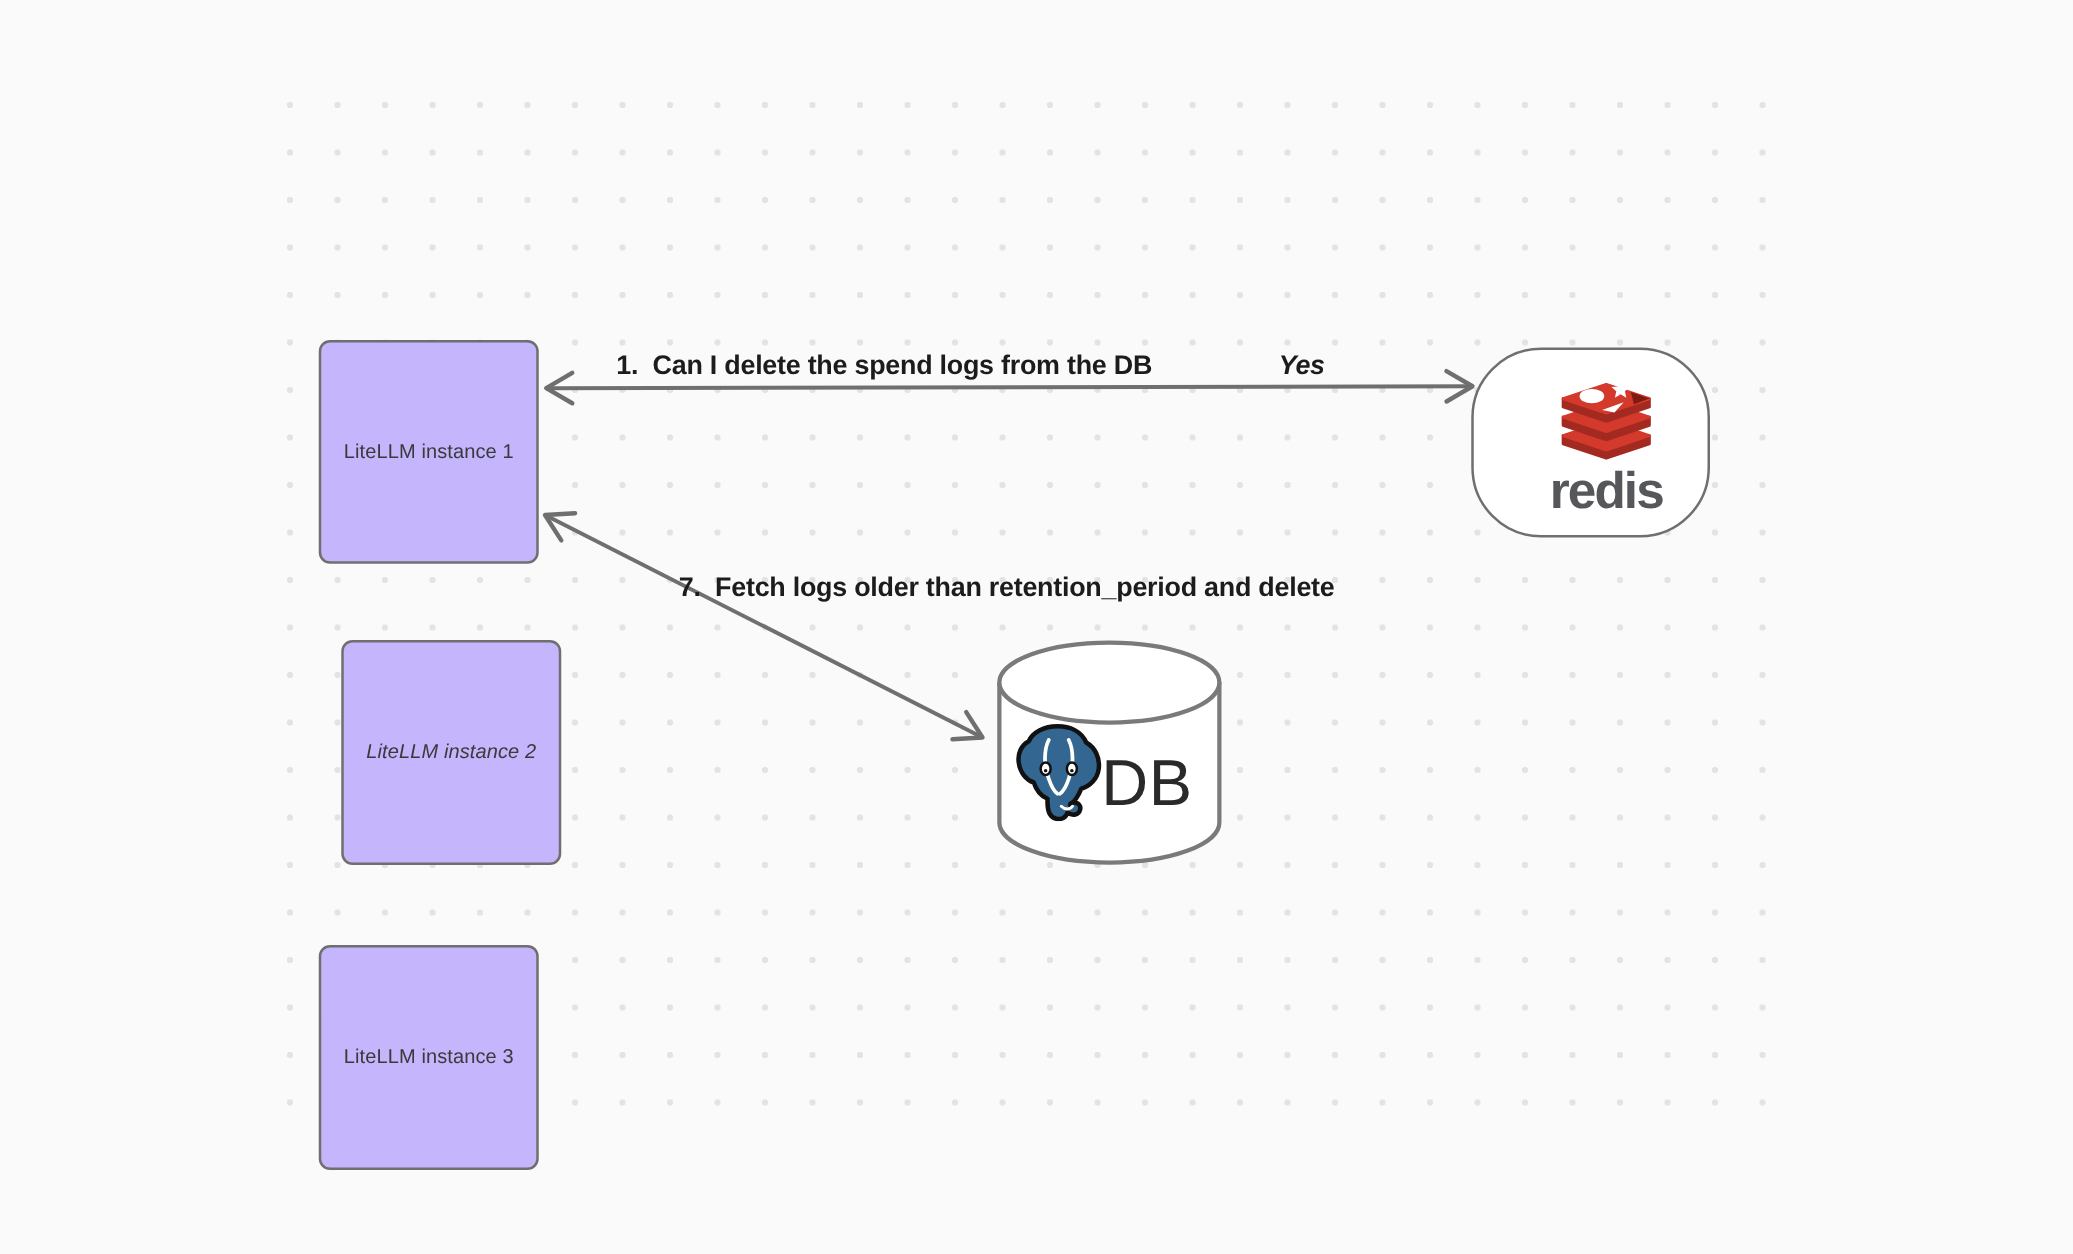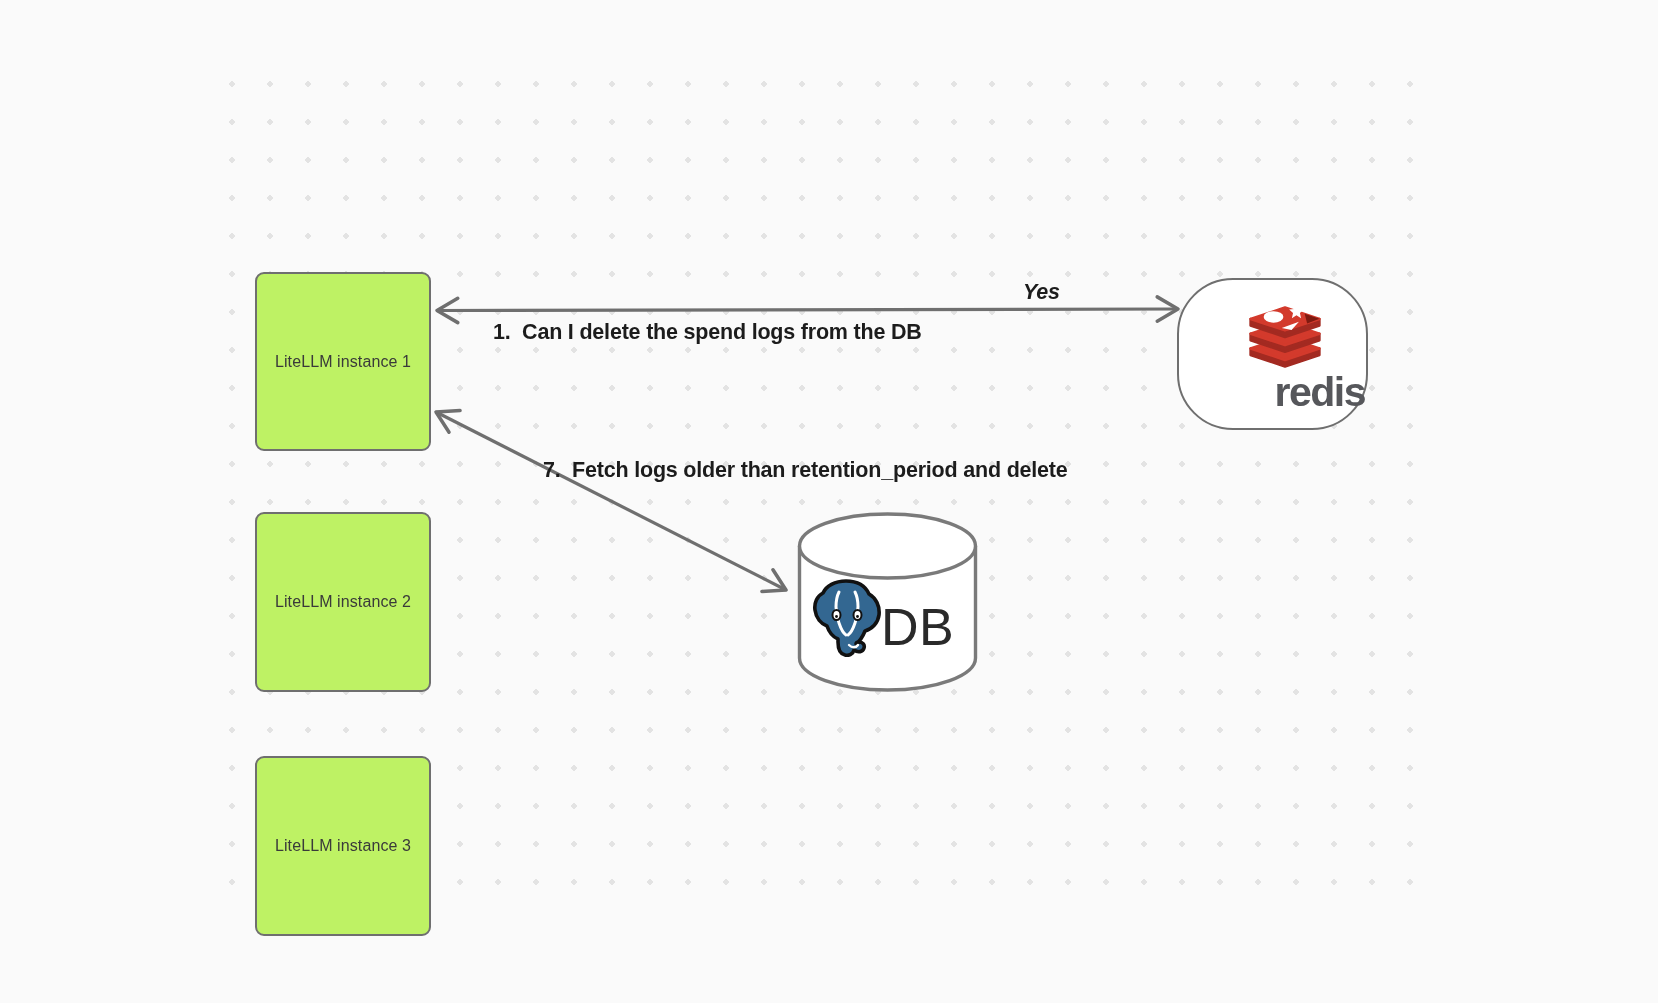--- a/index.html
+++ b/index.html
@@ -9,52 +9,52 @@
     font-family:"Liberation Sans","DejaVu Sans",sans-serif;
   }
   .dot-grid{
     position:absolute;left:213px;top:65px;width:1216px;height:836px;
     background-image:radial-gradient(circle,#e3e3e3 2.6px,rgba(0,0,0,0) 2.8px);
     background-size:38px 38px;
   }
   .arrows-overlay{position:absolute;left:0;top:0;width:1658px;height:1003px;}
   .node-box{
     position:absolute;width:176px;height:180px;
-    background:#bef264;border:2.6px solid #6f6f6f;border-radius:9px;
+    background:#c4b5fd;border:2.6px solid #6f6f6f;border-radius:9px;
     display:flex;align-items:center;justify-content:center;
     box-sizing:border-box;
   }
   .node-box .node-label{
     font-size:16px;color:#3a3a3a;letter-spacing:0.1px;
   }
   .box-1{left:255px;top:272px;height:179px;}
-  .box-2{left:255px;top:512px;}
+  .box-2{left:273px;top:512px;font-style:italic;}
   .box-3{left:255px;top:756px;text-align:right;}
   .redis-node{
     position:absolute;left:1177px;top:278px;width:191px;height:152px;
     background:#ffffff;border:2.6px solid #6f6f6f;border-radius:56px;
     box-sizing:border-box;
   }
   .redis-logo{position:absolute;left:1244px;top:304px;}
   .redis-wordmark{
-    position:absolute;left:1205px;top:372px;width:160px;text-align:right;
+    position:absolute;left:1205px;top:372px;width:160px;text-align:center;
     font-size:41px;font-weight:bold;color:#56575b;letter-spacing:-1.5px;line-height:1;
   }
   .db-cylinder{position:absolute;left:796px;top:511px;}
   .pg-elephant{position:absolute;left:812px;top:579px;}
   .db-label{
     position:absolute;left:881px;top:601px;
     font-size:52px;line-height:1;color:#2a2a2a;letter-spacing:0.5px;
   }
   .edge-label{
     position:absolute;white-space:pre;
     font-size:21.5px;line-height:26px;font-weight:bold;color:#1c1c1c;
     letter-spacing:-0.2px;
   }
-  .edge-1-label{left:493px;top:279px;margin-top:40px;}
+  .edge-1-label{left:493px;top:279px;}
   .edge-1-response{left:1023px;top:279px;font-style:italic;}
   .edge-2-label{left:543px;top:457px;}
 </style>
 </head>
 <body>
 
 <div class="canvas">
 
   <div class="dot-grid"></div>
 

